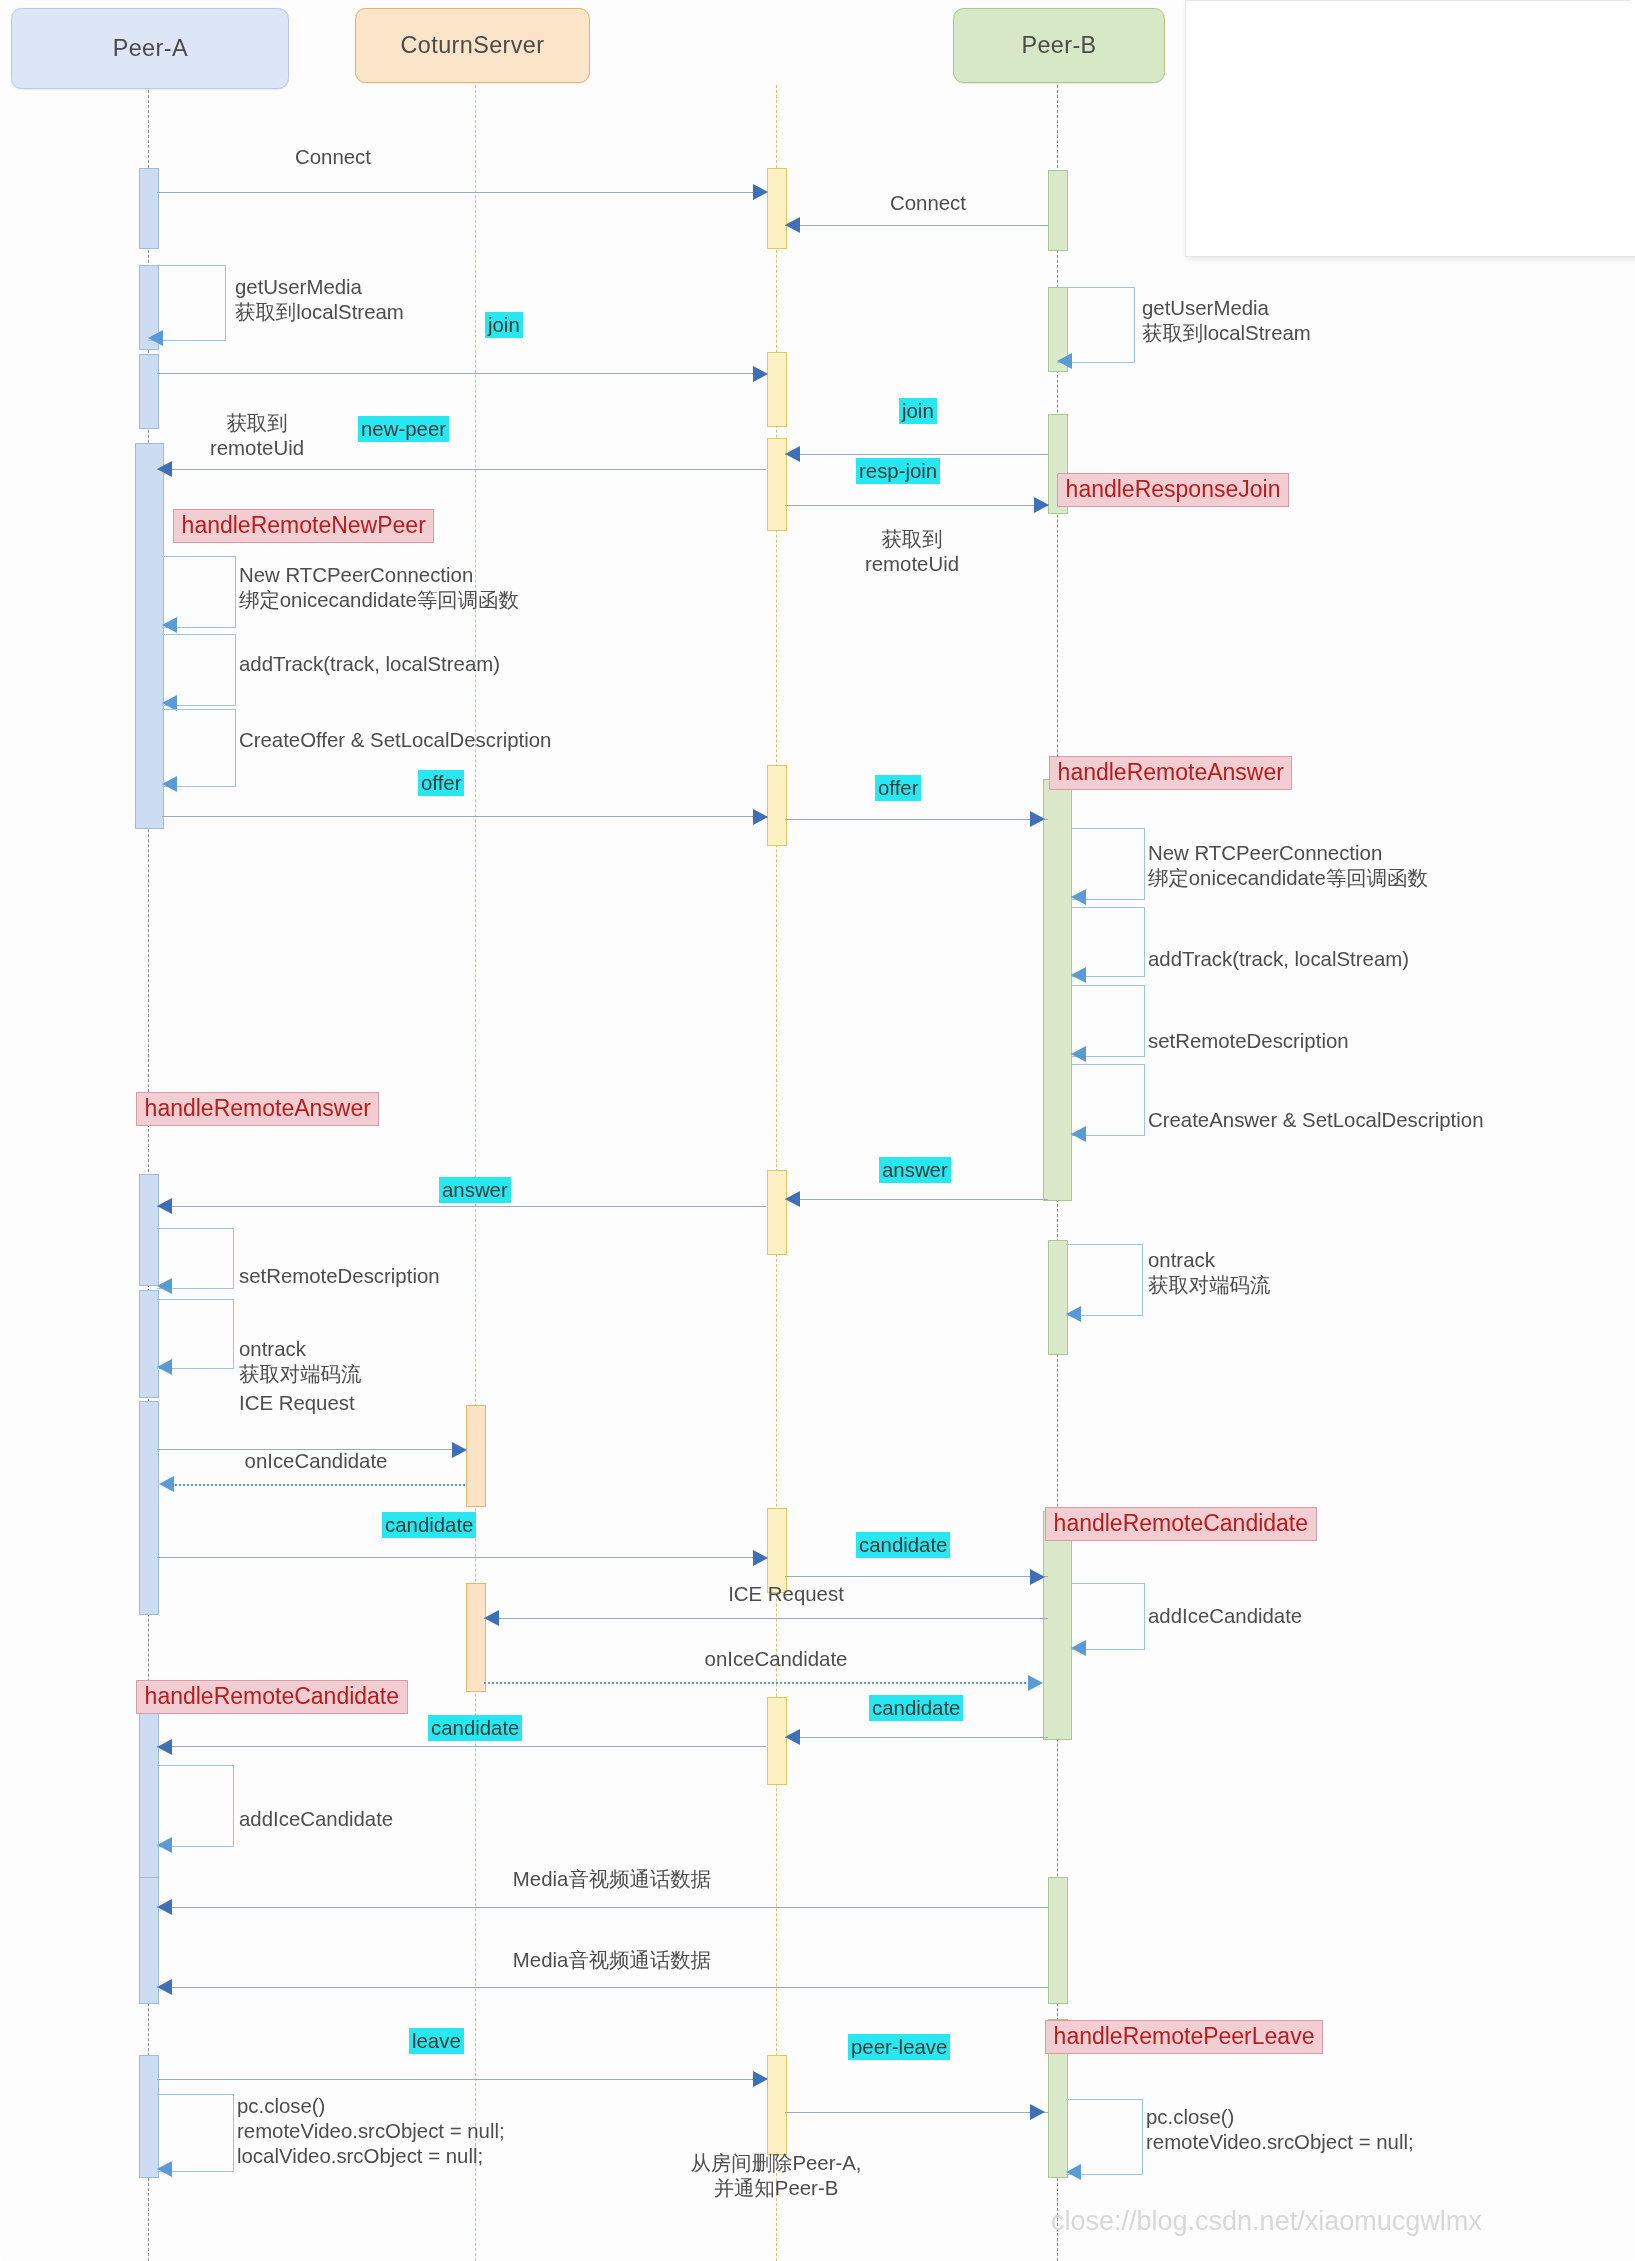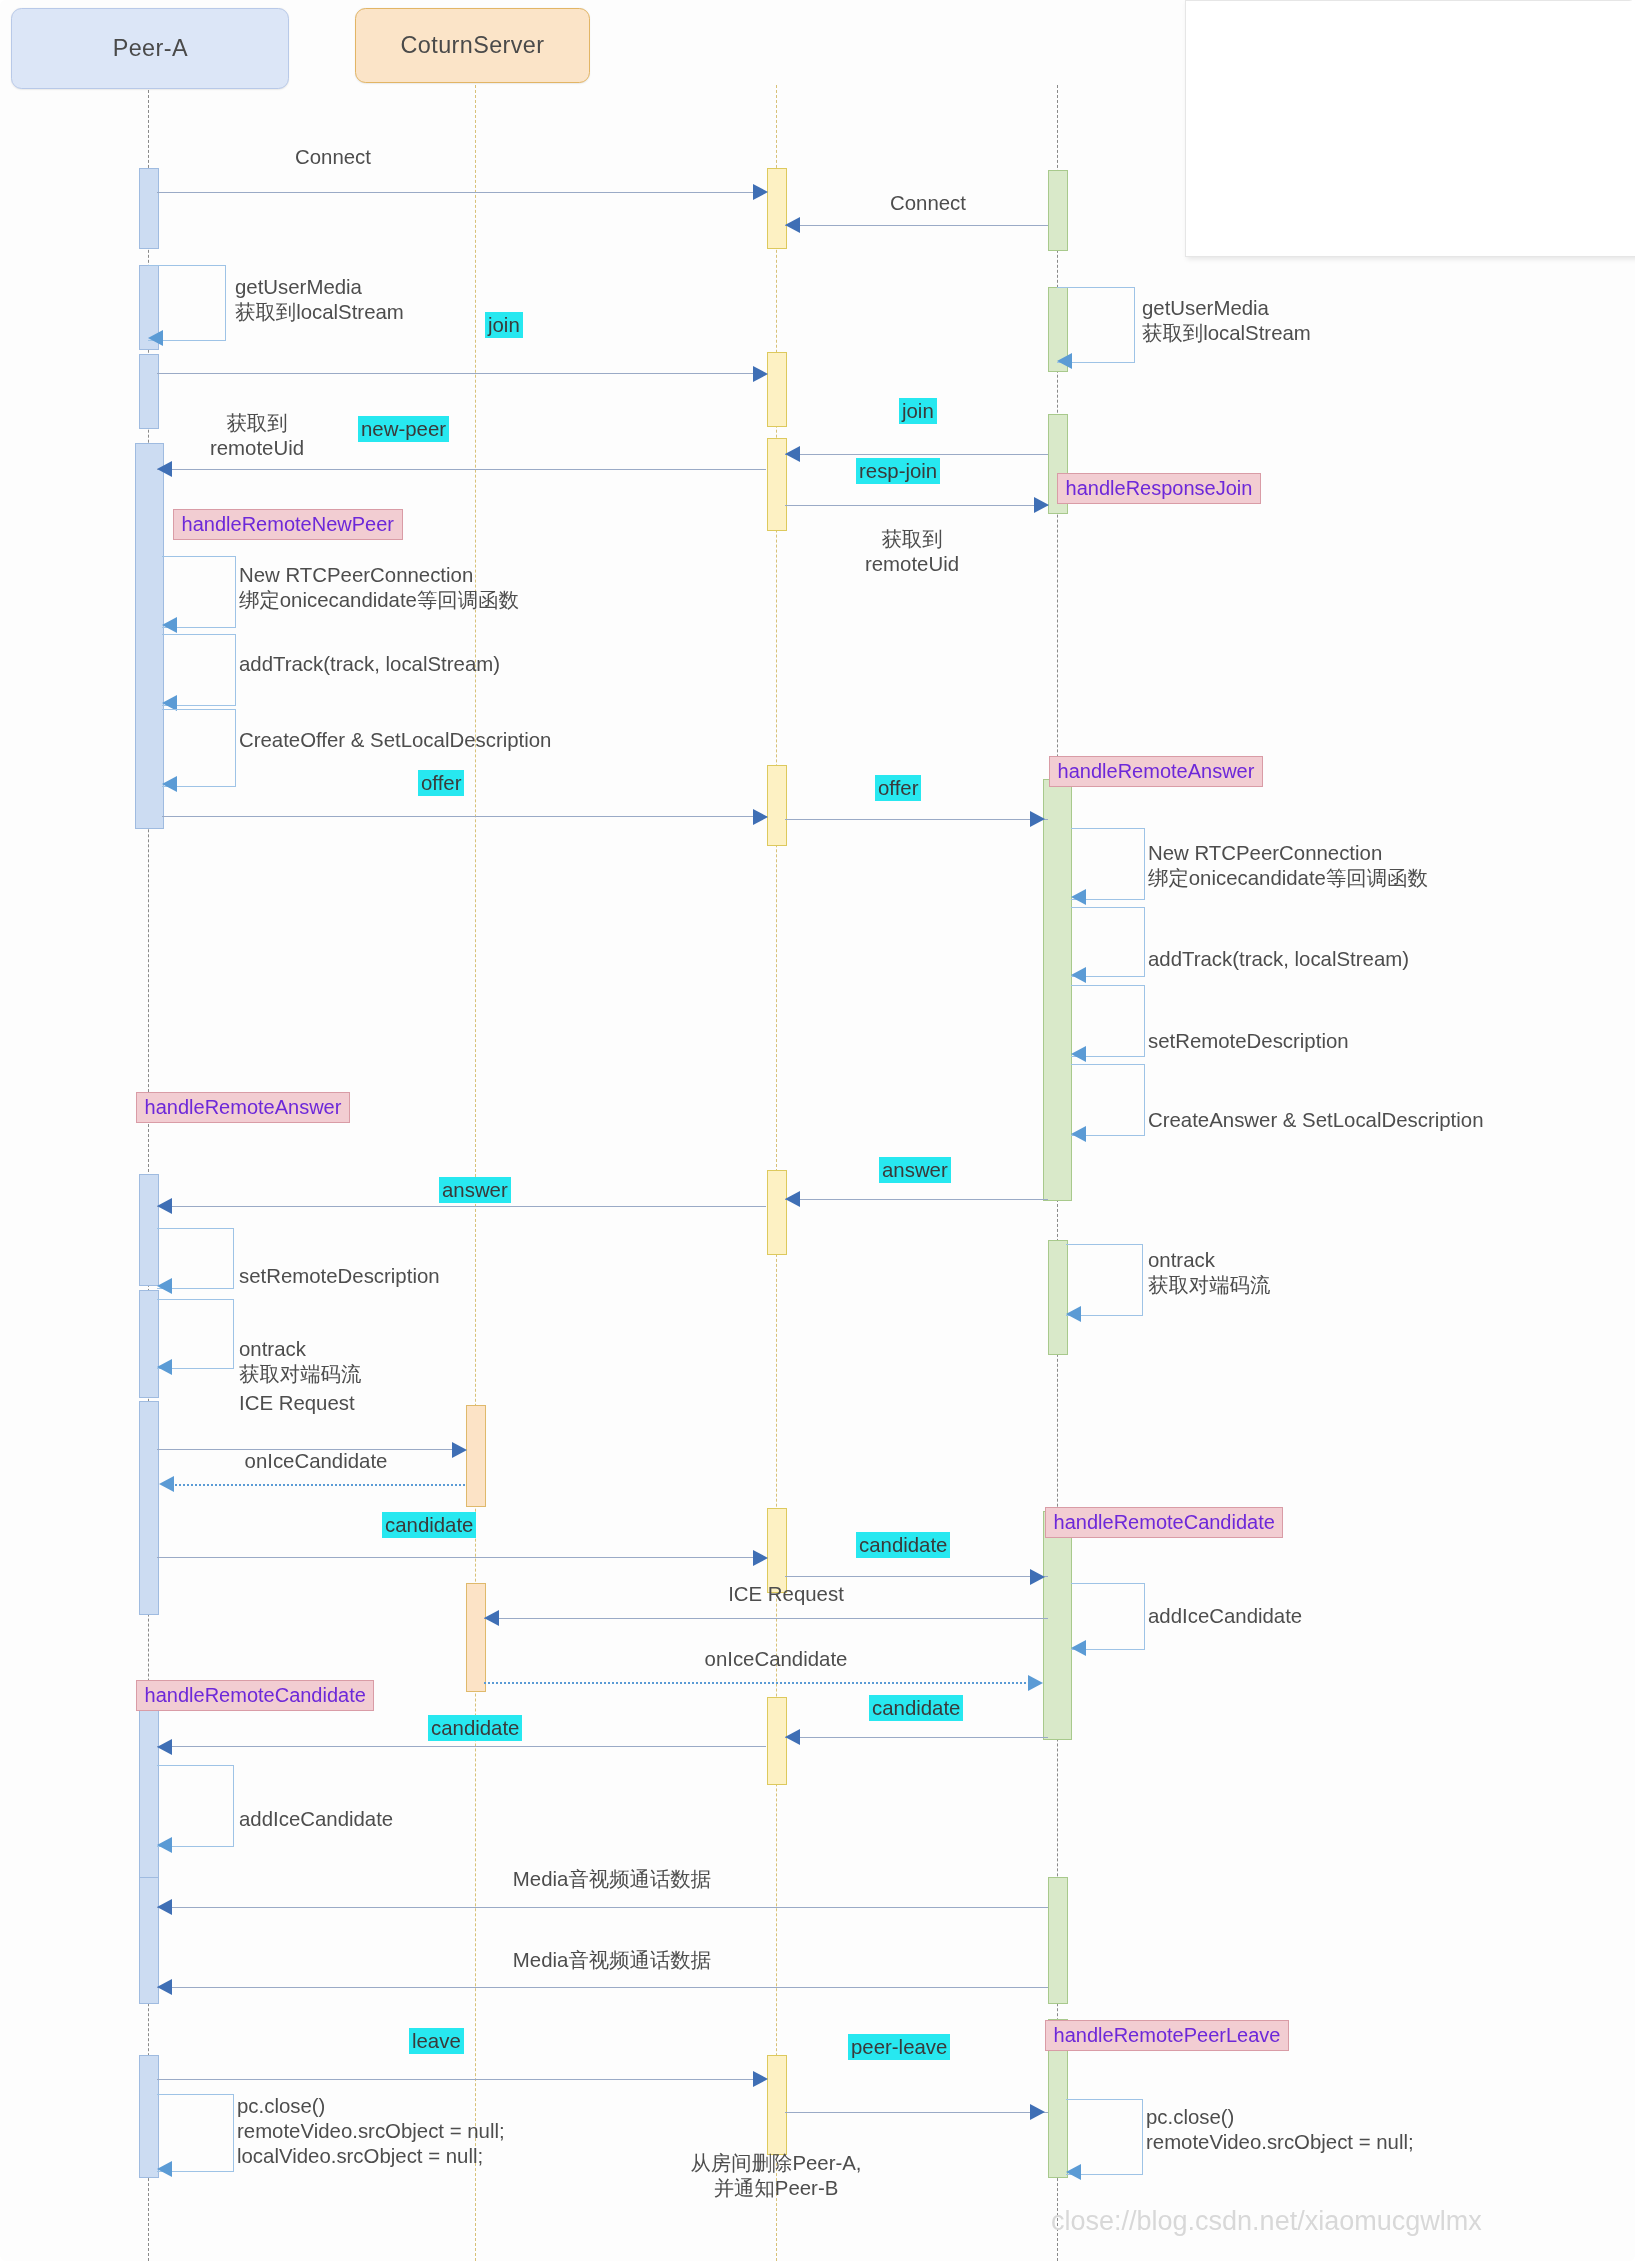--- a/index.html
+++ b/index.html
@@ -42,22 +42,22 @@
   
   .selfbox{position:absolute;border:1.5px solid #9ec3e6;border-left:none;background:transparent;}
   .selfarrow{position:absolute;width:0;height:0;border-top:8.3px solid transparent;
              border-bottom:8.3px solid transparent;border-right:15px solid #5b9bd5;}
 
   
   .lbl{position:absolute;font-size:20.4px;color:#4d4d4d;line-height:1.22;white-space:pre-line;}
   .lbl.ctr{text-align:center;transform:translateX(-50%);}
   .hl{position:absolute;font-size:20.4px;color:#3a3a3a;background:#27e8f0;
       padding:1.5px 3px;line-height:1.15;white-space:nowrap;}
-  .note{position:absolute;background:#f2cdd2;border:1.5px solid #d99ca6;color:#6d28d9;
-        font-size:20px;padding:3.8px 7.6px 5.3px;white-space:nowrap;line-height:1;}
+  .note{position:absolute;background:#f2cdd2;border:1.5px solid #d99ca6;color:#b91c1c;
+        font-size:23px;padding:3.8px 7.6px 5.3px;white-space:nowrap;line-height:1;}
 
   
   .card{position:absolute;background:#ffffff;border:0.8px solid #e6e6e6;
         box-shadow:1.5px 2.3px 5.3px rgba(0,0,0,.10);}
 
   .watermark{position:absolute;font-size:27px;color:#d8d8d8;white-space:nowrap;}
 </style>
 </head>
 <body>
 
@@ -68,20 +68,23 @@
   <div class="lifeline ll-a" style="left:148px;top:85px;height:2176px;"></div>
   <div class="lifeline ll-c" style="left:475px;top:85px;height:2176px;"></div>
   <div class="lifeline ll-s" style="left:776px;top:85px;height:2176px;"></div>
   <div class="lifeline ll-b" style="left:1057px;top:85px;height:2176px;"></div>
 
   <div class="actor a" style="left:11.3px;top:7.6px;width:276px;height:79px;">
     <span>Peer-A</span>
   </div>
   <div class="actor c" style="left:355px;top:7.6px;width:233px;height:73px;">
     <span>CoturnServer</span>
+  </div>
+  <div class="actor b" style="left:953px;top:7.6px;width:210px;height:73px;">
+    <span>Peer-B</span>
   </div>
 
   <div class="act a" style="left:139px;top:168px;height:79px;"></div>
   <div class="act a" style="left:139px;top:265px;height:83px;"></div>
   <div class="act a" style="left:139px;top:354px;height:73px;"></div>
   <div class="act a" style="left:135px;top:443px;width:27px;height:384px;"></div>
   <div class="act a" style="left:139px;top:1174px;height:110px;"></div>
   <div class="act a" style="left:139px;top:1290px;height:106px;"></div>
   <div class="act a" style="left:139px;top:1401px;height:212px;"></div>
   <div class="act a" style="left:139px;top:1704px;height:174px;"></div>

